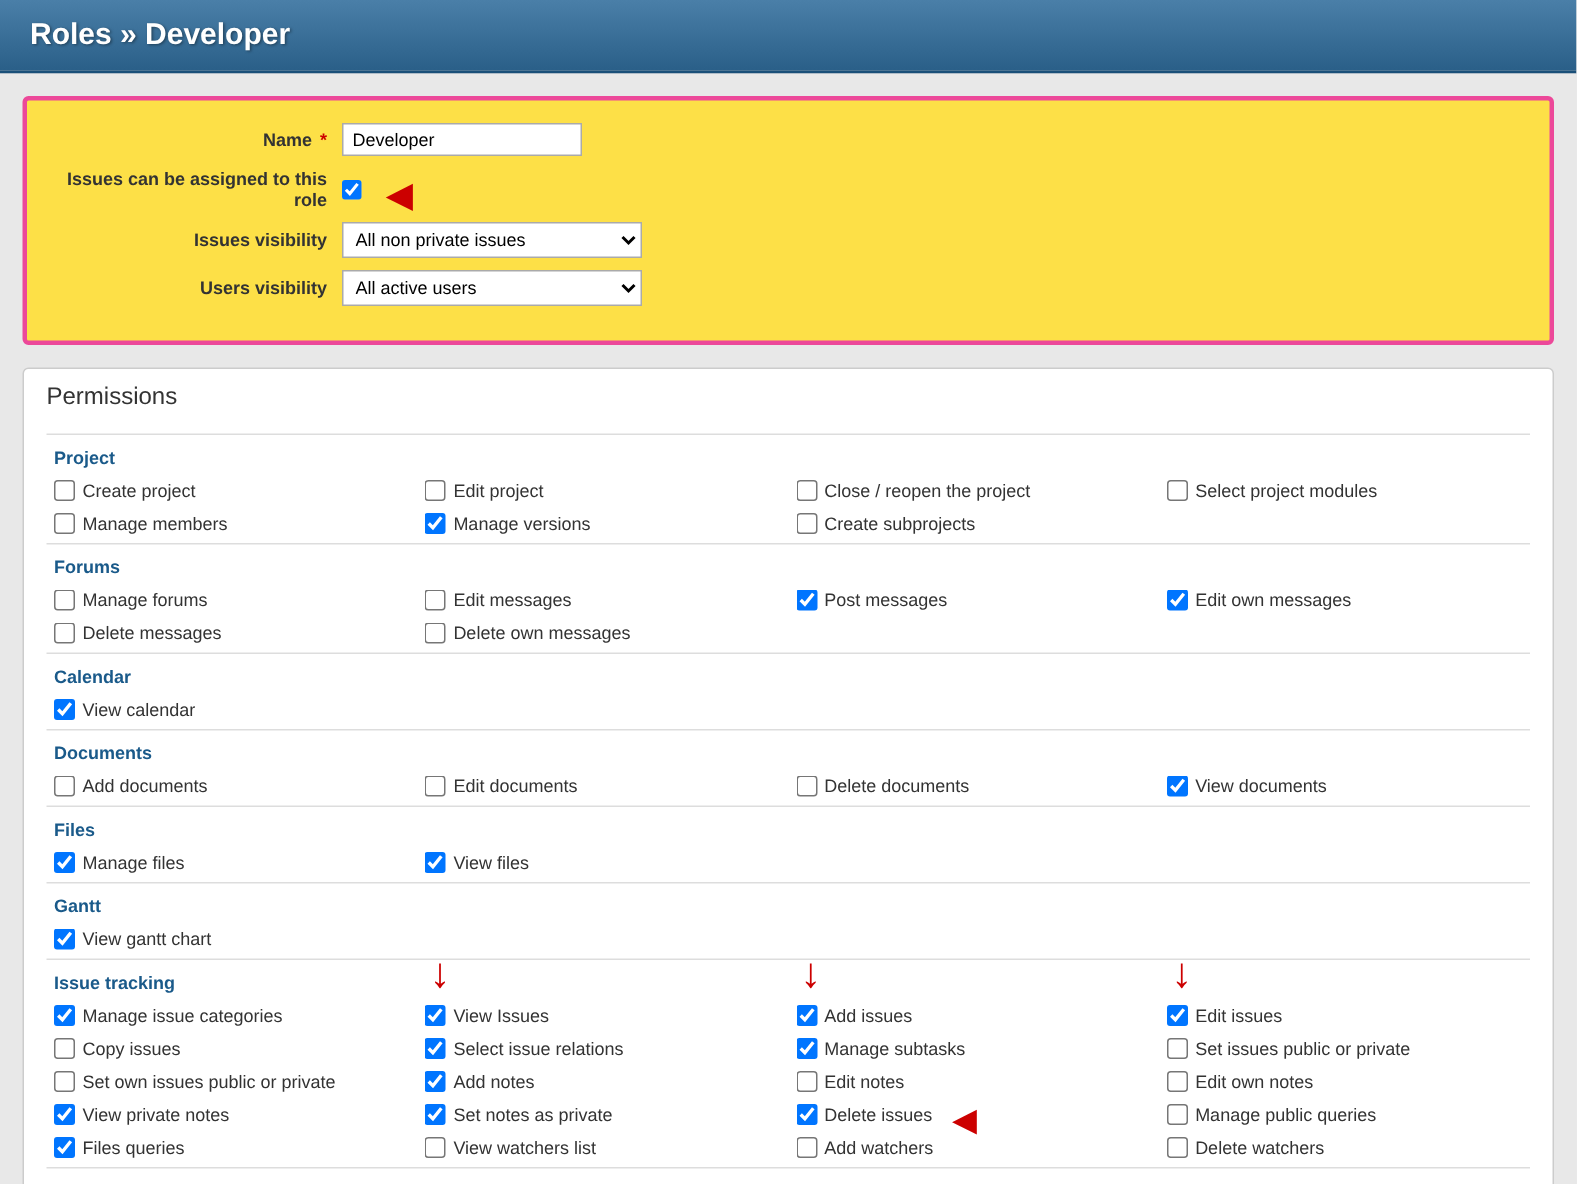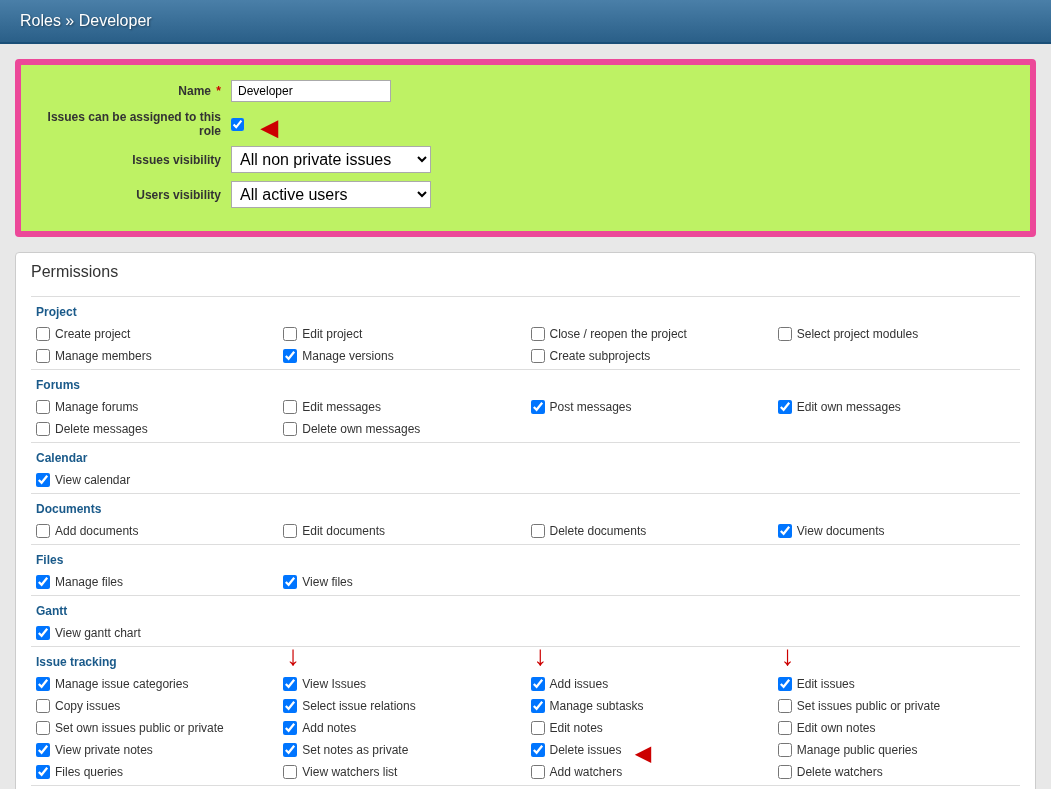--- a/index.html
+++ b/index.html
@@ -5,33 +5,33 @@
     * { box-sizing: border-box; margin: 0; padding: 0; }
     body { font-family: Arial, sans-serif; font-size: 13px; background: #d5d5d5; color: #333; }
 
     .page-header {
       background: linear-gradient(to bottom, #4a7fa8 0%, #2a5f88 100%);
       padding: 12px 20px;
       border-bottom: 2px solid #1a4f78;
     }
     .page-header h1 {
       color: #fff;
-      font-size: 16px;
-      font-weight: normal;
+      font-size: 20px;
+      font-weight: bold;
       text-shadow: 1px 1px 2px rgba(0,0,0,0.4);
     }
 
     .content-wrapper {
       background: #e8e8e8;
       padding: 15px;
     }
 
     .form-section {
-      background: #bef264;
-      border: 6px solid #ec4899;
+      background: #fde047;
+      border: 3px solid #ec4899;
       border-radius: 4px;
       padding: 15px 20px;
       margin-bottom: 15px;
     }
 
     .form-row {
       display: flex;
       align-items: center;
       margin-bottom: 8px;
     }
@@ -54,21 +54,21 @@
       border: 1px solid #aaa;
       padding: 3px 6px;
       font-size: 12px;
       width: 160px;
       background: #fff;
     }
 
     .form-select {
       border: 1px solid #aaa;
       padding: 3px 4px;
-      font-size: 16px;
+      font-size: 12px;
       background: #fff;
       width: 200px;
     }
 
     .checkbox-row {
       display: flex;
       align-items: center;
       position: relative;
     }
 

